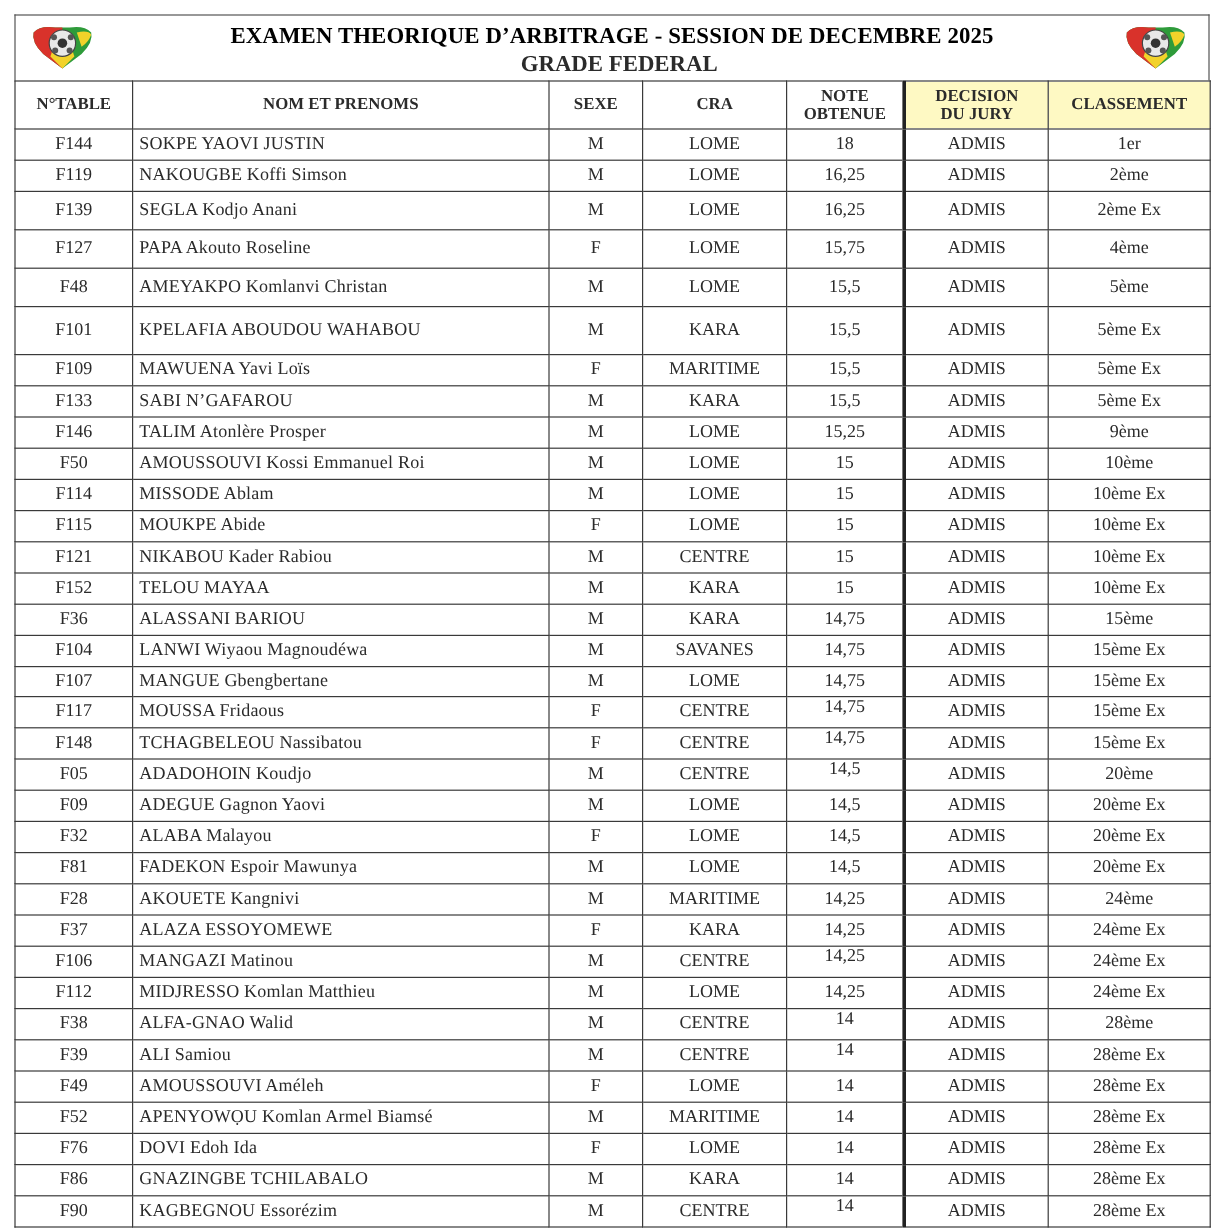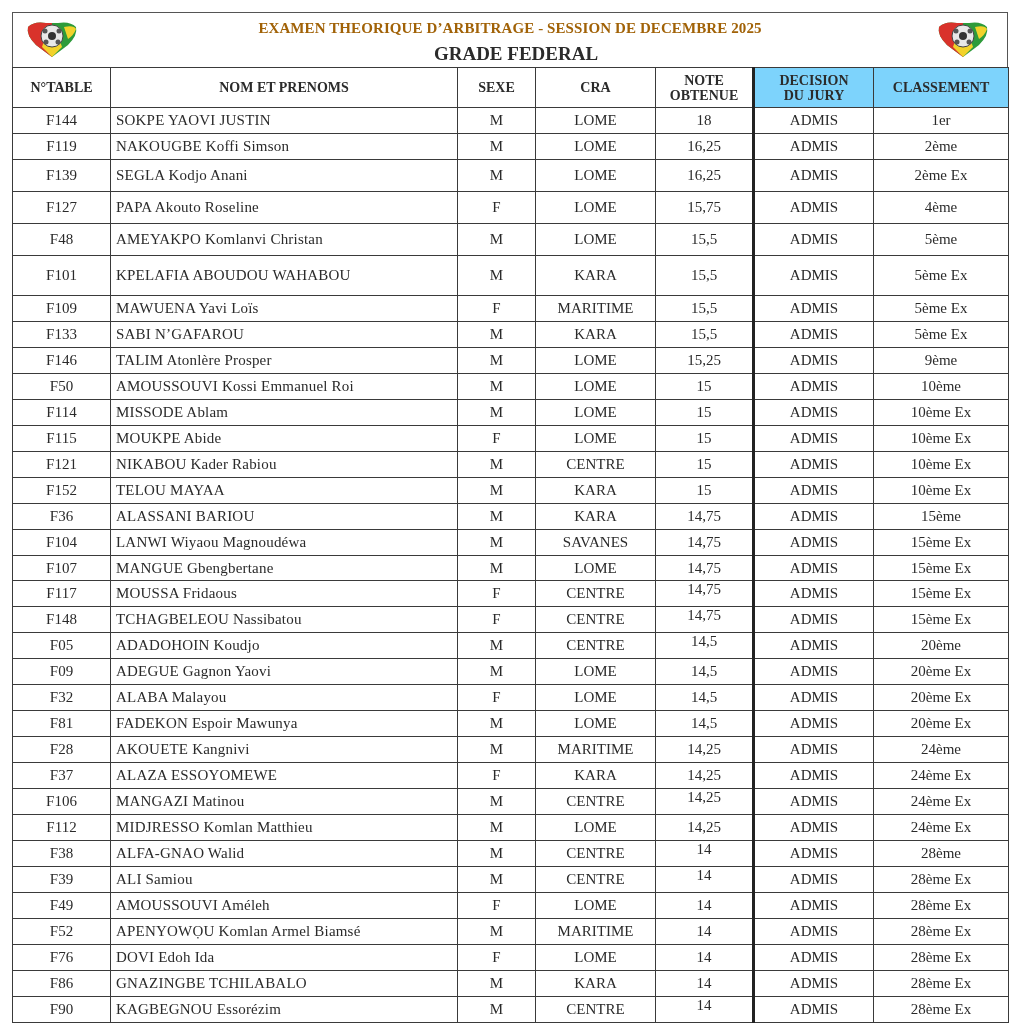--- a/index.html
+++ b/index.html
@@ -2,32 +2,32 @@
 <html><head>
 <meta charset="utf-8">
 <style>
   html, body { margin: 0; padding: 0; background: #ffffff; }
   body { width: 1024px; height: 1024px; overflow: hidden; position: relative;
          font-family: "Liberation Serif", "DejaVu Serif", serif; color: #2a2a2a; }
   .page { position: absolute; left: 0; top: 0; width: 1024px; height: 1024px; }
   .title-box { position: absolute; left: 12px; top: 12px; width: 996px; height: 55px;
                border: 1.5px solid #555; border-bottom: none; box-sizing: border-box; }
   .title-line1 { position: absolute; left: 0; right: 0; top: 7px; text-align: center;
-                 font-weight: bold; font-size: 15px; letter-spacing: 0.1px; color: #a16207; }
+                 font-weight: bold; font-size: 19px; letter-spacing: 0.1px; color: #000000; }
   .title-line2 { position: absolute; left: 12px; right: 0; top: 30px; text-align: center;
                  font-weight: bold; font-size: 19px; color: #2b2b2b; }
   .logo { position: absolute; top: 6px; width: 56px; height: 40px; }
   .logo.left { left: 11px; }
   .logo.right { left: 922px; }
   table { position: absolute; left: 12px; top: 67px; border-collapse: collapse;
           table-layout: fixed; width: 996px; }
   td, th { border: 1.4px solid #3a3a3a; padding: 0; overflow: hidden; white-space: nowrap;
            font-size: 15px; text-align: center; vertical-align: middle; }
   th { font-weight: bold; font-size: 14px; line-height: 15px; color: #2b2b2b; }
-  th.green { background: #7dd3fc; }
+  th.green { background: #fef9c3; }
   td.name { text-align: left; padding-left: 5px; letter-spacing: 0.2px; }
   td.thickleft, th.thickleft { border-left: 3px solid #222; }
   .hdr-row { height: 40px; }
   .raise { position: relative; top: -4px; }
 </style>
 </head>
 <body>
 
 <div class="page">
   <div class="title-box">

